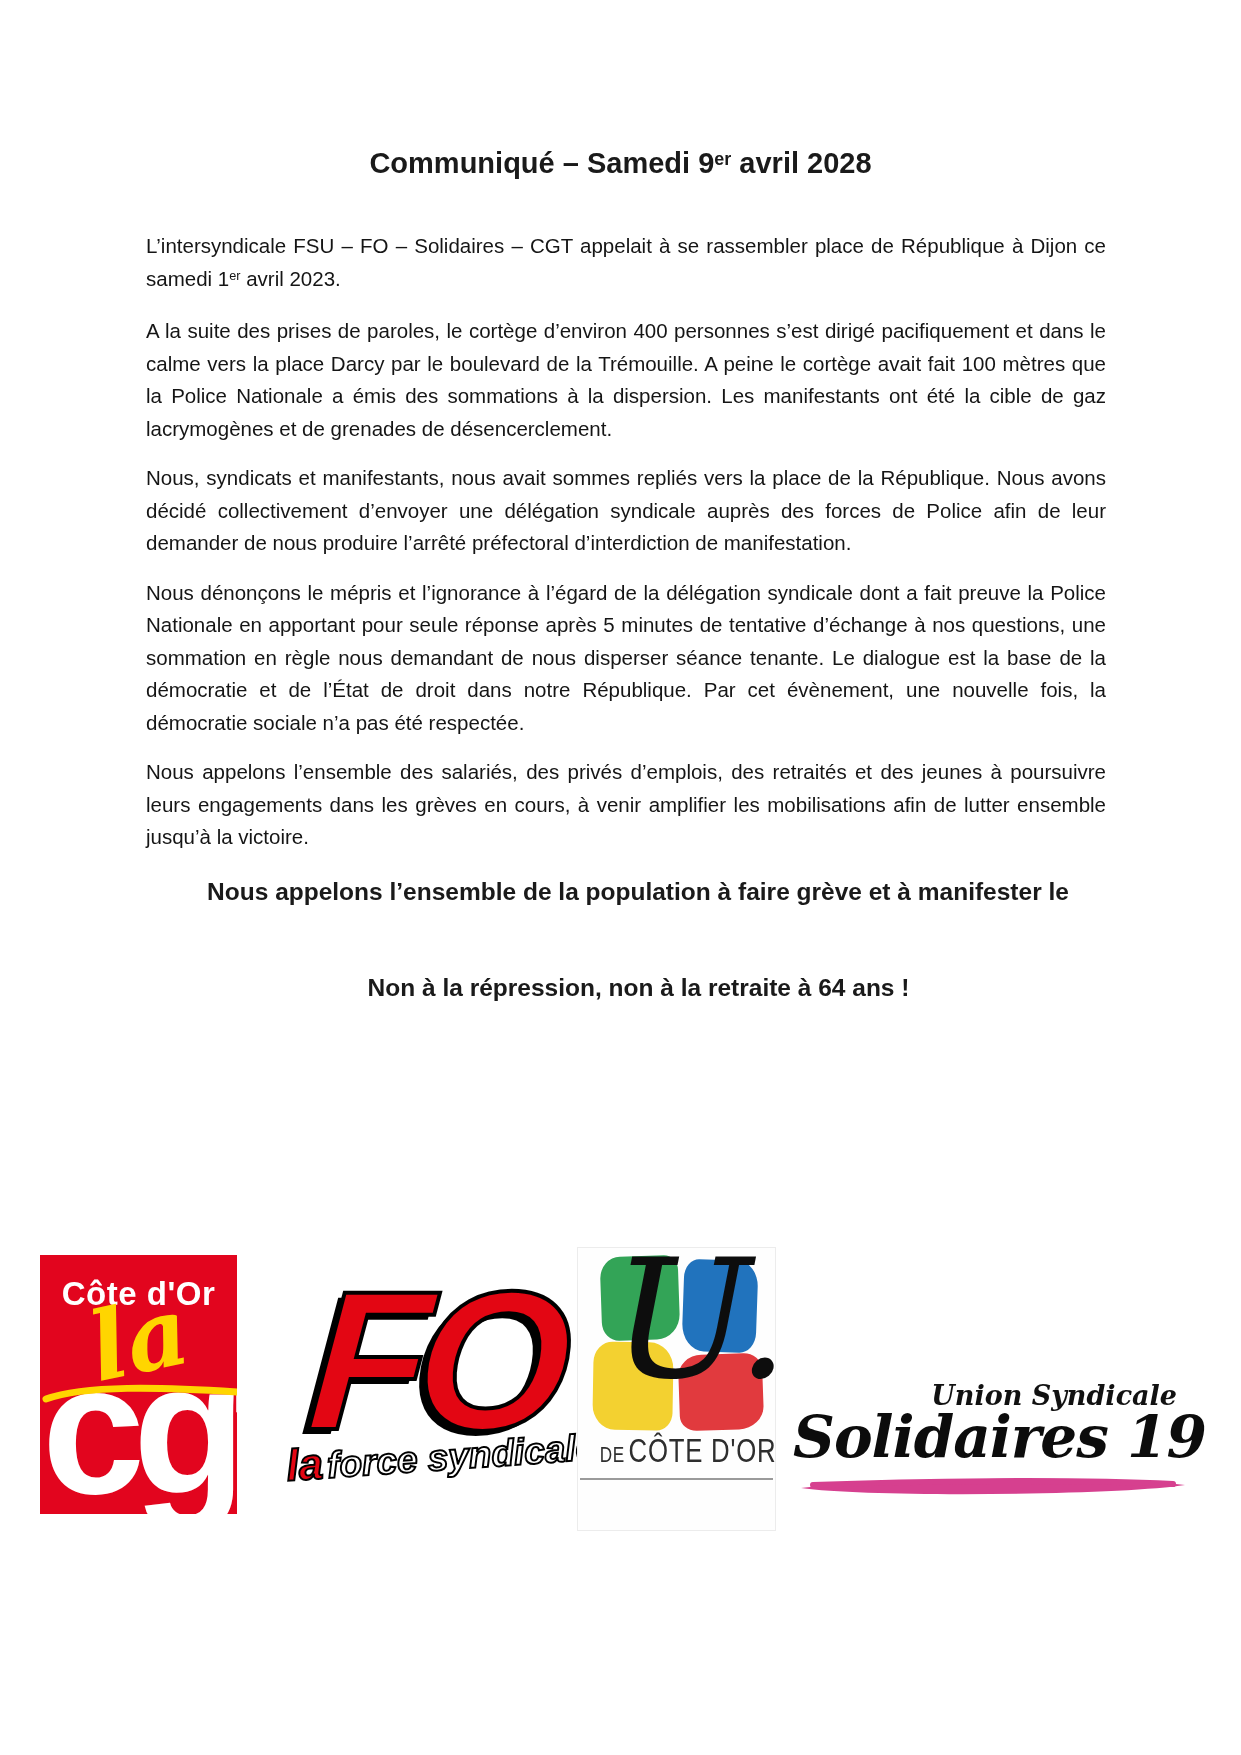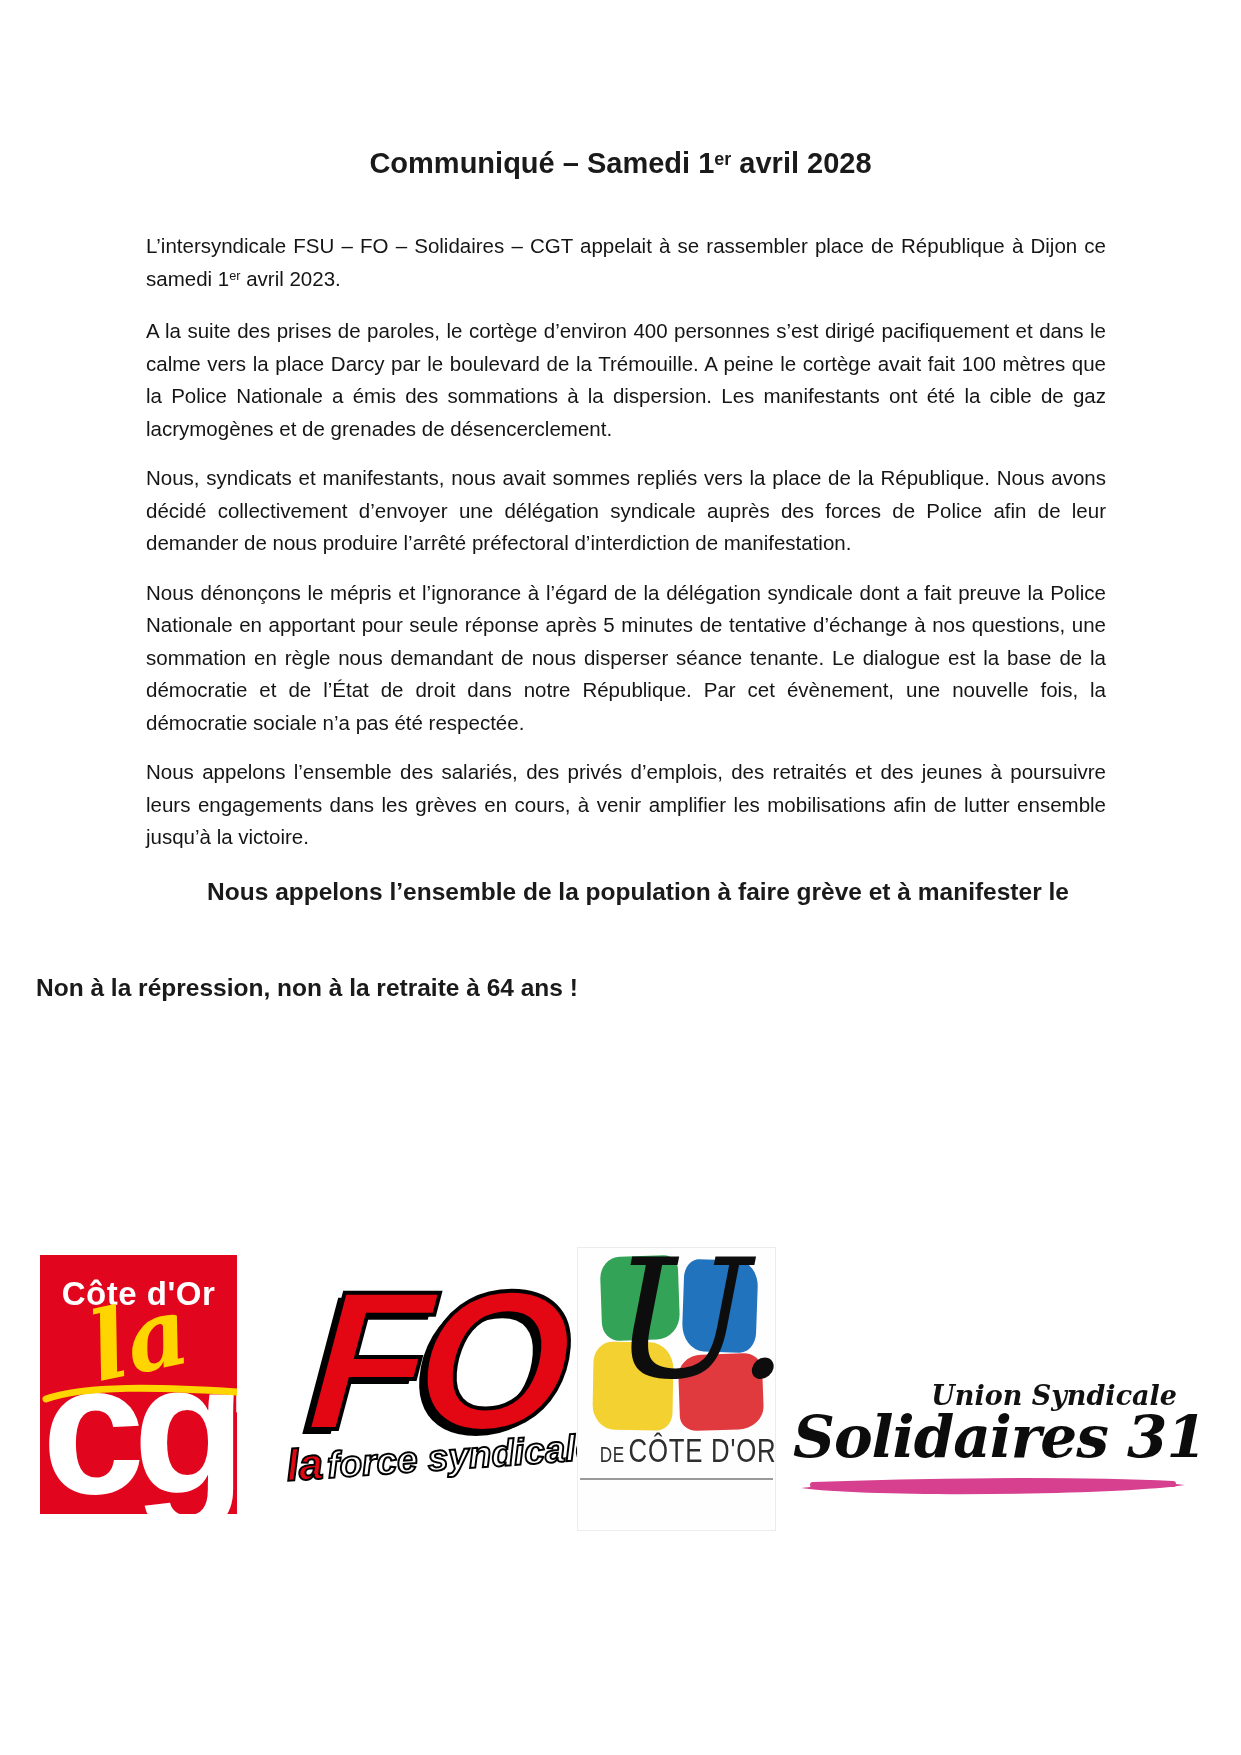--- a/index.html
+++ b/index.html
@@ -26,21 +26,21 @@
     font-size:20.5px; line-height:32.5px;
     text-align:justify;
   }
   .call-to-action {
     margin-top:12px;
     text-align:center;
     font-weight:bold; font-size:24.5px; line-height:41px; color:#1a1a1a;padding-left:35px;
   }
   .slogan {
     margin-top:62px;
-    text-align:left;
+    text-align:center;
     font-weight:bold; font-size:24.5px; color:#1a1a1a;padding-left:36px;
   }
 
   
   .logo { position:absolute; }
 
   
   .logo-cgt {
     left:40px; top:1255px; width:197px; height:259px;
     background:#e2051e; overflow:hidden;
@@ -125,21 +125,21 @@
     font-family:"DejaVu Serif", serif; font-style:italic; font-weight:bold;
     font-size:58px; letter-spacing:-1px; color:#0c0c0c;
   }
   .sol-underline { display:block; margin-top:2px; }
 </style>
 </head>
 <body>
 
 <div class="page">
 
-  <h1 class="doc-title"><span>Communiqué – Samedi 1</span><sup>er</sup><span> avril 2028</span></h1>
+  <h1 class="doc-title"><span>Communiqué – Samedi 9</span><sup>er</sup><span> avril 2028</span></h1>
 
   <div class="body-text">
     <p><span>L’intersyndicale FSU – FO – Solidaires – CGT appelait  à se rassembler place de République à Dijon ce samedi 1</span><sup>er</sup><span> avril 2023.</span></p>
     <p>A la suite des prises de paroles, le cortège d’environ 400 personnes s’est dirigé pacifiquement et dans le calme vers la place Darcy par le boulevard de la Trémouille. A peine le cortège avait fait 100 mètres que la Police Nationale a émis des sommations à la dispersion. Les manifestants ont été la cible de gaz lacrymogènes et de grenades de désencerclement.</p>
     <p>Nous, syndicats et manifestants, nous avait sommes repliés vers la place de la République. Nous avons décidé collectivement d’envoyer une délégation syndicale auprès des forces de Police afin de leur demander de nous produire l’arrêté préfectoral d’interdiction de manifestation.</p>
     <p>Nous dénonçons le mépris et l’ignorance à l’égard de la délégation syndicale dont a fait preuve la Police Nationale en apportant pour seule réponse après 5 minutes de tentative d’échange à nos questions, une sommation en règle nous demandant de nous disperser séance tenante. Le dialogue est la base de la démocratie et de l’État de droit dans notre République. Par cet évènement, une nouvelle fois, la démocratie sociale n’a pas été respectée.</p>
     <p>Nous appelons l’ensemble des salariés, des privés d’emplois, des retraités et des jeunes à poursuivre leurs engagements dans les grèves en cours, à venir amplifier les mobilisations afin de lutter ensemble jusqu’à la victoire.</p>
   </div>
 
   <div class="call-to-action">
@@ -174,20 +174,20 @@
     </div>
     <div class="fsu-region">
       <span class="fsu-de">DE</span>
       <span class="fsu-cote">CÔTE D'OR</span>
     </div>
     <div class="fsu-rule"></div>
   </div>
 
   <div class="logo logo-solidaires">
     <div class="sol-top">Union Syndicale</div>
-    <div class="sol-name">Solidaires 31</div>
+    <div class="sol-name">Solidaires 19</div>
     <svg class="sol-underline" width="402" height="28" viewBox="0 0 402 28">
       <path d="M8,15 C90,5 310,2 392,12 C330,22 80,25 8,15 Z" fill="#d6408f"></path>
       <path d="M20,12 C120,8 280,6 380,11" stroke="#d6408f" stroke-width="6" fill="none" stroke-linecap="round"></path>
     </svg>
   </div>
 
 </div>
 
 </body></html>

